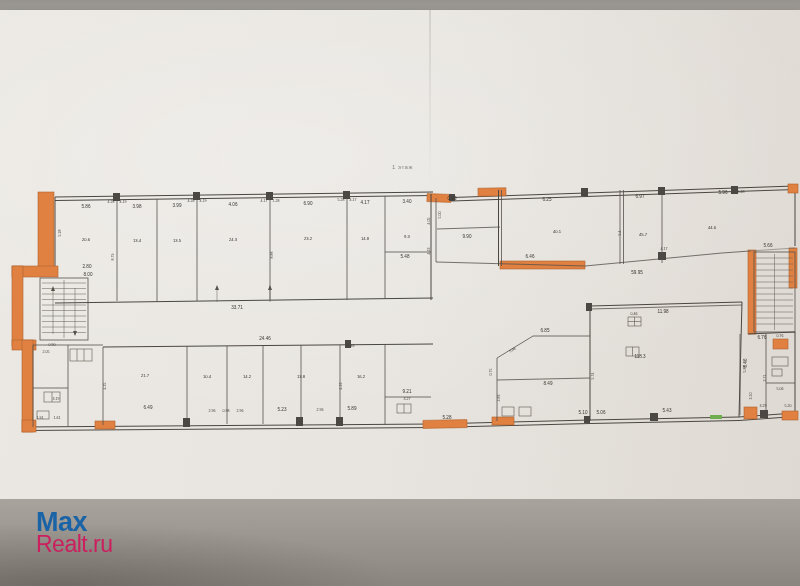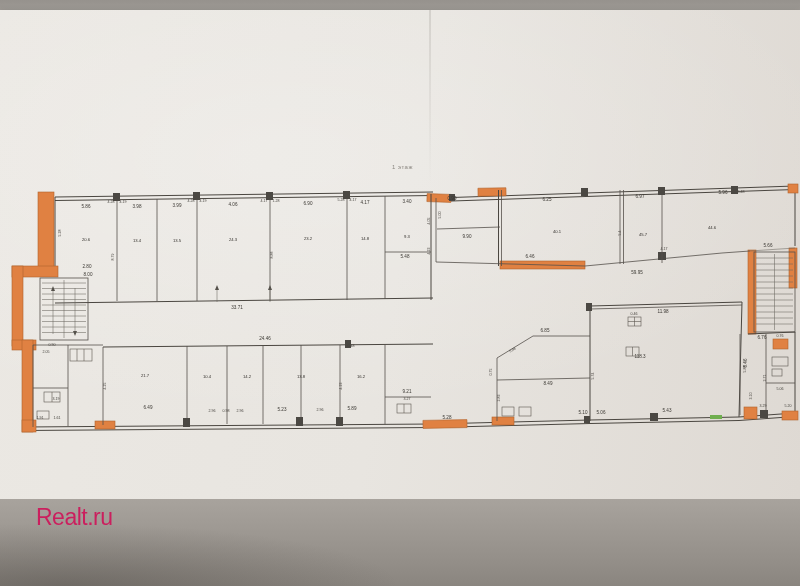--- a/index.html
+++ b/index.html
@@ -285,15 +285,16 @@
       <text class="t" x="788" y="407">5.20</text>
       <text class="t" x="752" y="396" transform="rotate(-90 752 396)">3.10</text>
     </g>
   </svg>
 
   <div class="floor-title">1 этаж</div>
 
   <div class="bottom-area"></div>
 
   <div class="wm">
+    <div class="wm1">Max</div>
     <div class="wm2">Realt.ru</div>
   </div>
 </div>
 
 </body></html>

